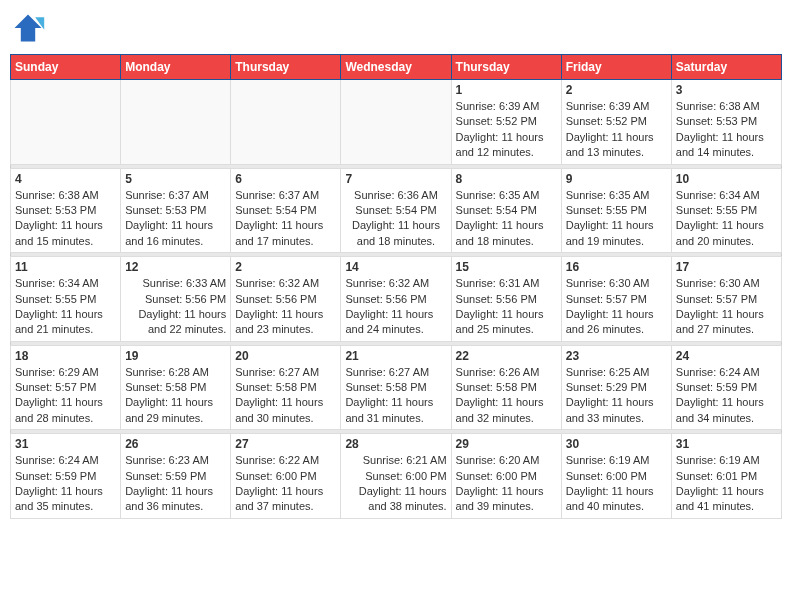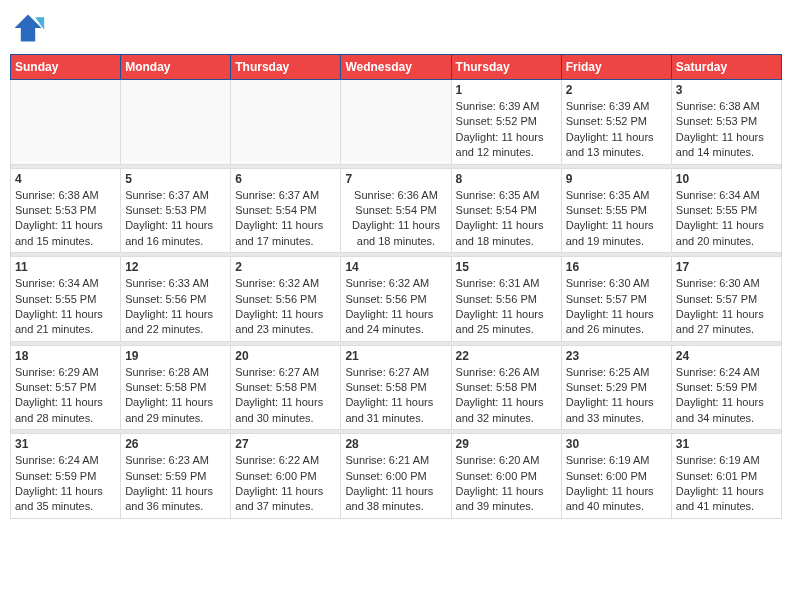--- a/index.html
+++ b/index.html
@@ -201,21 +201,21 @@
       </tr>
       <tr>
         <td>
           <span class="day-number">11</span>
           <div class="day-info" style="white-space: pre-line;">Sunrise: 6:34 AM
 Sunset: 5:55 PM
 Daylight: 11 hours and 21 minutes.</div>
         </td>
         <td>
           <span class="day-number">12</span>
-          <div class="day-info" style="white-space: pre-line;">Sunrise: 6:33 AM
+          <div class="day-info" style="white-space: pre-line; text-align: right;">Sunrise: 6:33 AM
 Sunset: 5:56 PM
 Daylight: 11 hours and 22 minutes.</div>
         </td>
         <td>
           <span class="day-number">2</span>
           <div class="day-info" style="white-space: pre-line;">Sunrise: 6:32 AM
 Sunset: 5:56 PM
 Daylight: 11 hours and 23 minutes.</div>
         </td>
         <td>
@@ -307,21 +307,21 @@
 Daylight: 11 hours and 36 minutes.</div>
         </td>
         <td>
           <span class="day-number">27</span>
           <div class="day-info" style="white-space: pre-line;">Sunrise: 6:22 AM
 Sunset: 6:00 PM
 Daylight: 11 hours and 37 minutes.</div>
         </td>
         <td>
           <span class="day-number">28</span>
-          <div class="day-info" style="white-space: pre-line;">Sunrise: 6:21 AM
+          <div class="day-info" style="white-space: pre-line; text-align: right;">Sunrise: 6:21 AM
 Sunset: 6:00 PM
 Daylight: 11 hours and 38 minutes.</div>
         </td>
         <td>
           <span class="day-number">29</span>
           <div class="day-info" style="white-space: pre-line;">Sunrise: 6:20 AM
 Sunset: 6:00 PM
 Daylight: 11 hours and 39 minutes.</div>
         </td>
         <td>

